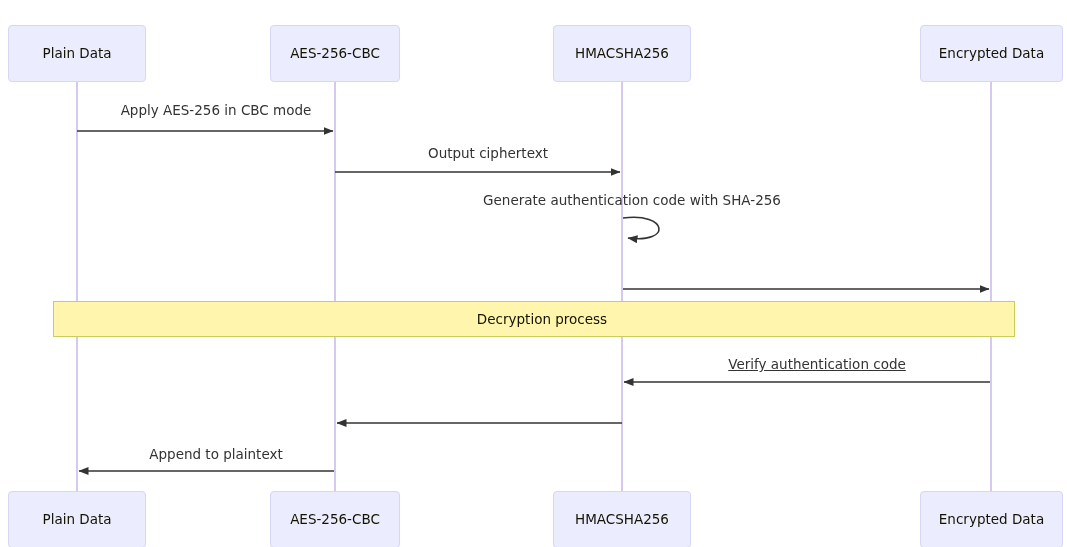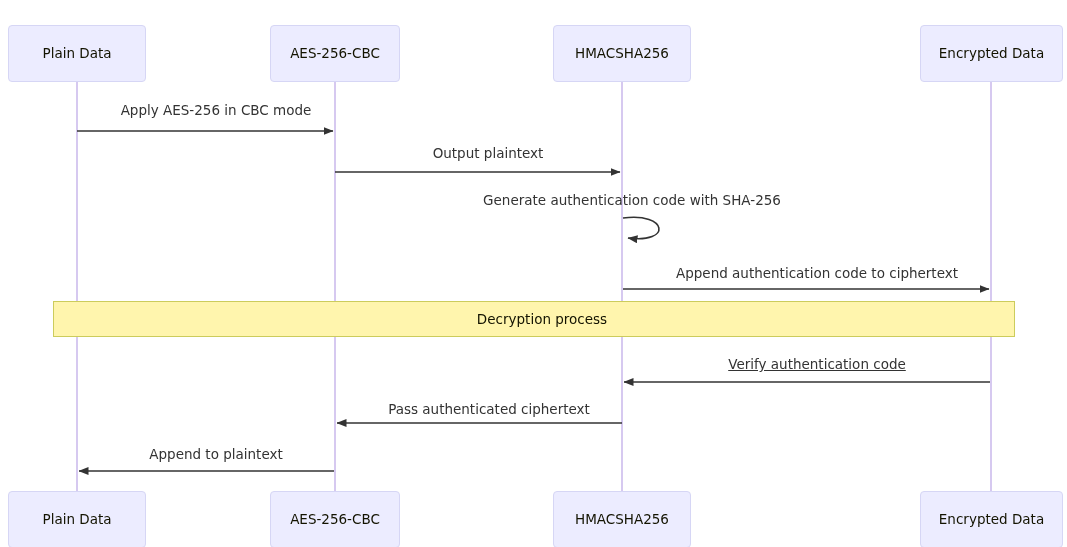--- a/index.html
+++ b/index.html
@@ -136,20 +136,18 @@
     <line x1="623" y1="277" x2="989" y2="277" stroke="#333333" stroke-width="1.6" marker-end="url(#arrowR)"></line>
 
     <line x1="990" y1="370" x2="624" y2="370" stroke="#333333" stroke-width="1.6" marker-end="url(#arrowL)"></line>
 
     <line x1="622" y1="411" x2="337" y2="411" stroke="#333333" stroke-width="1.6" marker-end="url(#arrowL)"></line>
 
     <line x1="334" y1="459" x2="79" y2="459" stroke="#333333" stroke-width="1.6" marker-end="url(#arrowL)"></line>
   </svg>
 
   <div class="msg-label" style="left:206px; top:90px;">Apply AES-256 in CBC mode</div>
-  <div class="msg-label" style="left:478px; top:133px;">Output plaintext</div>
+  <div class="msg-label" style="left:478px; top:133px;">Output ciphertext</div>
   <div class="msg-label" style="left:622px; top:180px;text-align:center;">Generate authentication code with SHA-256</div>
-  <div class="msg-label" style="left:807px; top:253px;">Append authentication code to ciphertext</div>
   <div class="msg-label" style="left:807px; top:344px;text-decoration:underline;">Verify authentication code</div>
-  <div class="msg-label" style="left:479px; top:389px;">Pass authenticated ciphertext</div>
   <div class="msg-label" style="left:206px; top:434px;">Append to plaintext</div>
 
 </div>
 
 </body></html>

